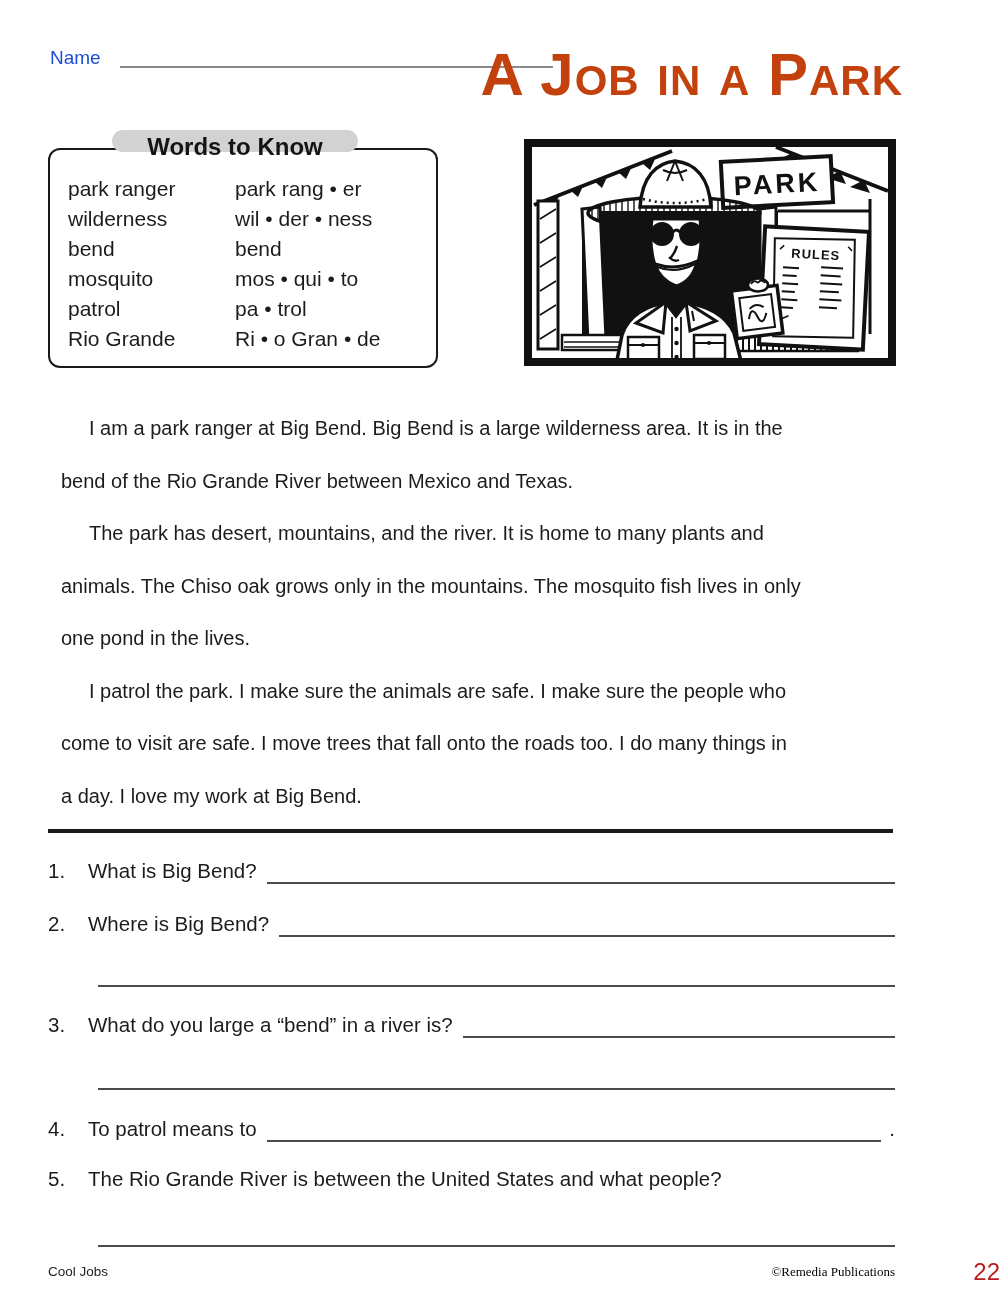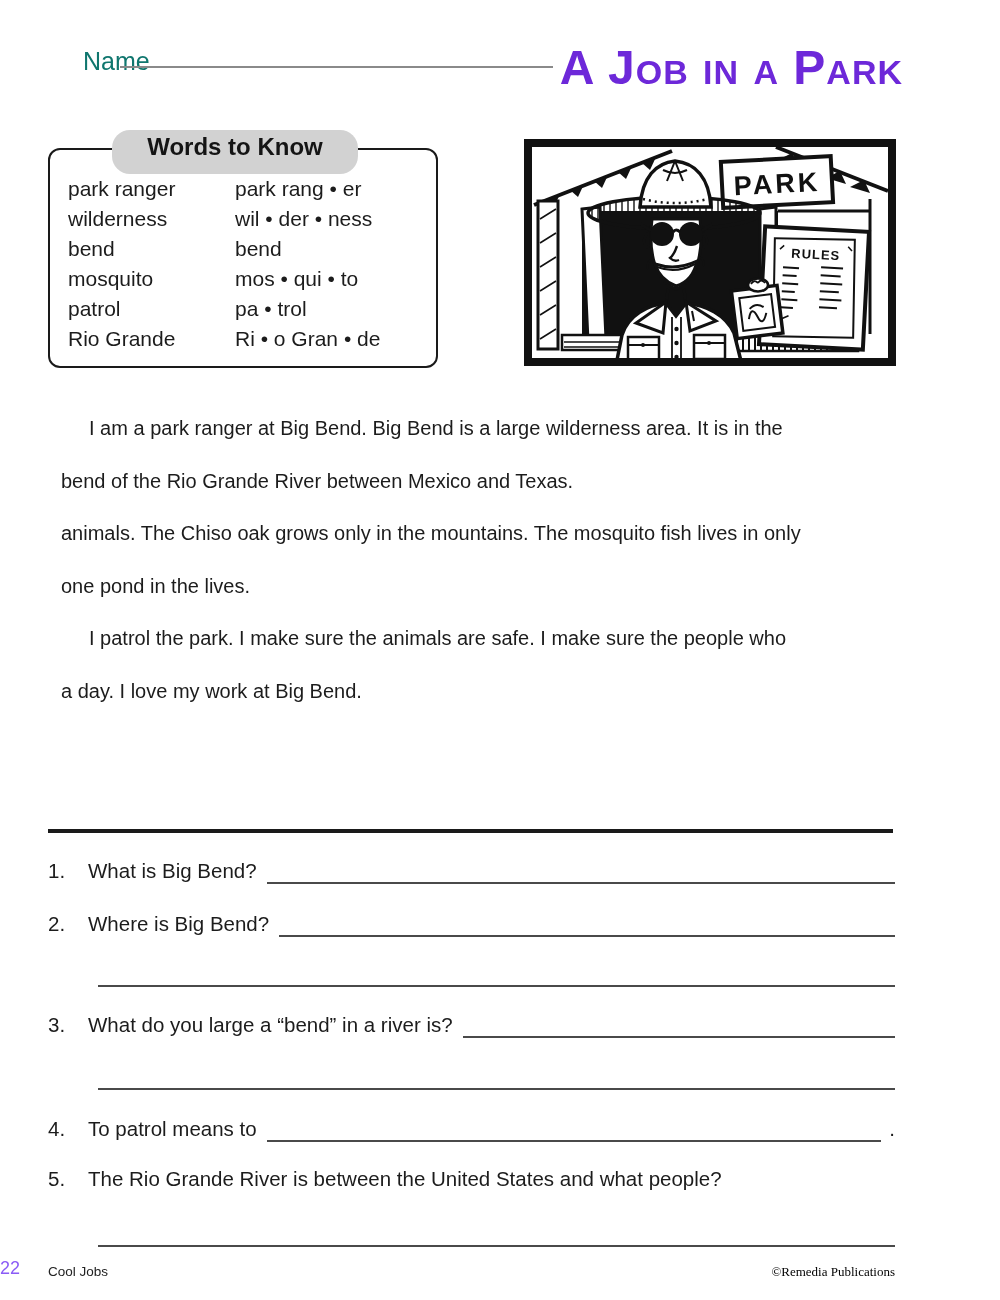--- a/index.html
+++ b/index.html
@@ -1,33 +1,33 @@
 <!DOCTYPE html>
 <html><head>
 <meta charset="utf-8">
 <style>
   html,body{margin:0;padding:0;background:#fff;}
   #page{
     position:relative;width:1000px;height:1300px;background:#ffffff;
     font-family:"Liberation Sans",sans-serif;color:#1c1c1c;overflow:hidden;
   }
   
-  .name-label{position:absolute;left:50px;top:47px;font-size:25px;color:#0f766e;margin-left:33px;}
+  .name-label{position:absolute;left:50px;top:47px;font-size:19px;color:#1d4ed8;}
   .name-line{position:absolute;left:120px;top:40px;width:433px;height:26px;border-bottom:2px solid #8a8a8a;}
   .page-title{
-    position:absolute;right:97px;top:40px;font-size:48px;font-weight:700;
-    font-variant:small-caps;letter-spacing:1px;color:#6d28d9;white-space:nowrap;
+    position:absolute;right:97px;top:40px;font-size:60px;font-weight:700;
+    font-variant:small-caps;letter-spacing:1px;color:#c2410c;white-space:nowrap;
   }
   
   .wtk-box{
     position:absolute;left:48px;top:148px;width:386px;height:216px;
     border:2.5px solid #1a1a1a;border-radius:12px;background:#fff;
   }
   .wtk-pill{
-    position:absolute;left:112px;top:130px;width:246px;height:44px;
+    position:absolute;left:112px;top:130px;width:246px;height:22px;
     background:#d2d2d2;border-radius:18px;text-align:center;line-height:34px;
     font-size:24px;font-weight:700;color:#141414;z-index:2;
   }
   .wtk-rows{position:absolute;left:68px;top:174px;right:10px;}
   .wtk-row{display:flex;height:30px;line-height:30px;font-size:21px;}
   .wtk-word{width:167px;flex:none;}
   .wtk-syll{flex:1;white-space:nowrap;}
   
   .illus{position:absolute;left:524px;top:139px;width:372px;height:227px;}
   
@@ -38,21 +38,21 @@
   .rule{position:absolute;left:48px;top:829px;width:845px;height:4px;background:#1a1a1a;}
   
   .q-row{position:absolute;left:48px;width:847px;display:flex;align-items:flex-end;height:34px;}
   .q-num{width:40px;flex:none;font-size:20.5px;line-height:26px;}
   .q-text{flex:none;font-size:20.5px;line-height:26px;padding-right:10px;white-space:nowrap;margin-top:47px;}
   .q-blank{flex:1;border-bottom:2px solid #4a4a4a;height:27px;}
   .q-suffix{flex:none;font-size:20.5px;line-height:26px;margin-left:8px;}
   .cont-line{position:absolute;left:98px;width:797px;border-bottom:2px solid #4a4a4a;height:0;}
   
   .footer-book{position:absolute;left:48px;top:1264px;font-size:13.5px;color:#222;}
-  .footer-page{position:absolute;left:0;right:0;top:1258px;text-align:left;font-size:18px;color:#8b5cf6;}
+  .footer-page{position:absolute;left:0;right:0;top:1258px;text-align:right;font-size:24px;color:#b91c1c;}
   .footer-copy{position:absolute;right:105px;top:1264px;font-size:13px;color:#000000;font-family:Liberation Serif, serif;}
   svg text{font-family:"Liberation Sans",sans-serif;}
 </style>
 </head>
 <body>
 
 <div id="page">
 
   <span class="name-label">Name</span>
   <div class="name-line"></div>
@@ -184,23 +184,25 @@
     </g>
     <ellipse cx="234" cy="146" rx="10" ry="6.5" fill="#fff" stroke="#111" stroke-width="2.5"></ellipse>
     <path d="M227,145 q3,-5 7,-1 M234,144 q3,-5 7,0" fill="none" stroke="#111" stroke-width="1.8"></path>
 
     <rect x="4" y="4" width="364" height="219" fill="none" stroke="#111" stroke-width="8"></rect>
   </svg>
 
   <div class="story">
     <div class="line indent">I am a park ranger at Big Bend. Big Bend is a large wilderness area. It is in the</div>
     <div class="line">bend of the Rio Grande River between Mexico and Texas.</div>
+    <div class="line indent">The park has desert, mountains, and the river. It is home to many plants and</div>
     <div class="line">animals. The Chiso oak grows only in the mountains. The mosquito fish lives in only</div>
     <div class="line">one pond in the lives.</div>
     <div class="line indent">I patrol the park. I make sure the animals are safe. I make sure the people who</div>
+    <div class="line">come to visit are safe. I move trees that fall onto the roads too. I do many things in</div>
     <div class="line">a day. I love my work at Big Bend.</div>
   </div>
 
   <div class="rule"></div>
 
   <div class="q-row" style="top:850px;">
     <span class="q-num">1.</span>
     <span class="q-text">What is Big Bend?</span>
     <div class="q-blank"></div>
   </div>

